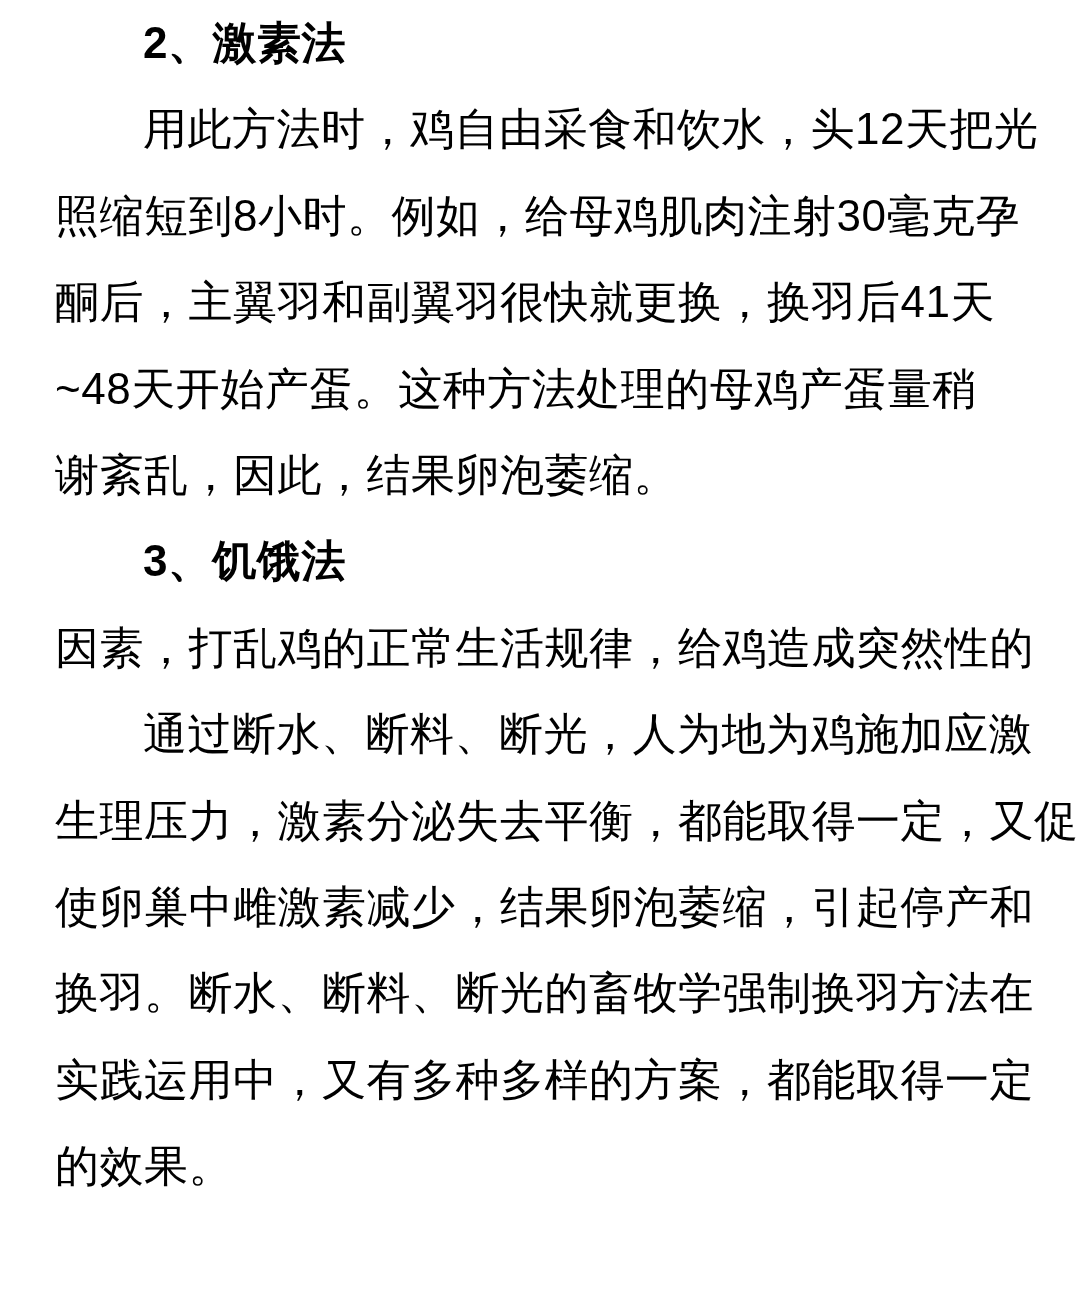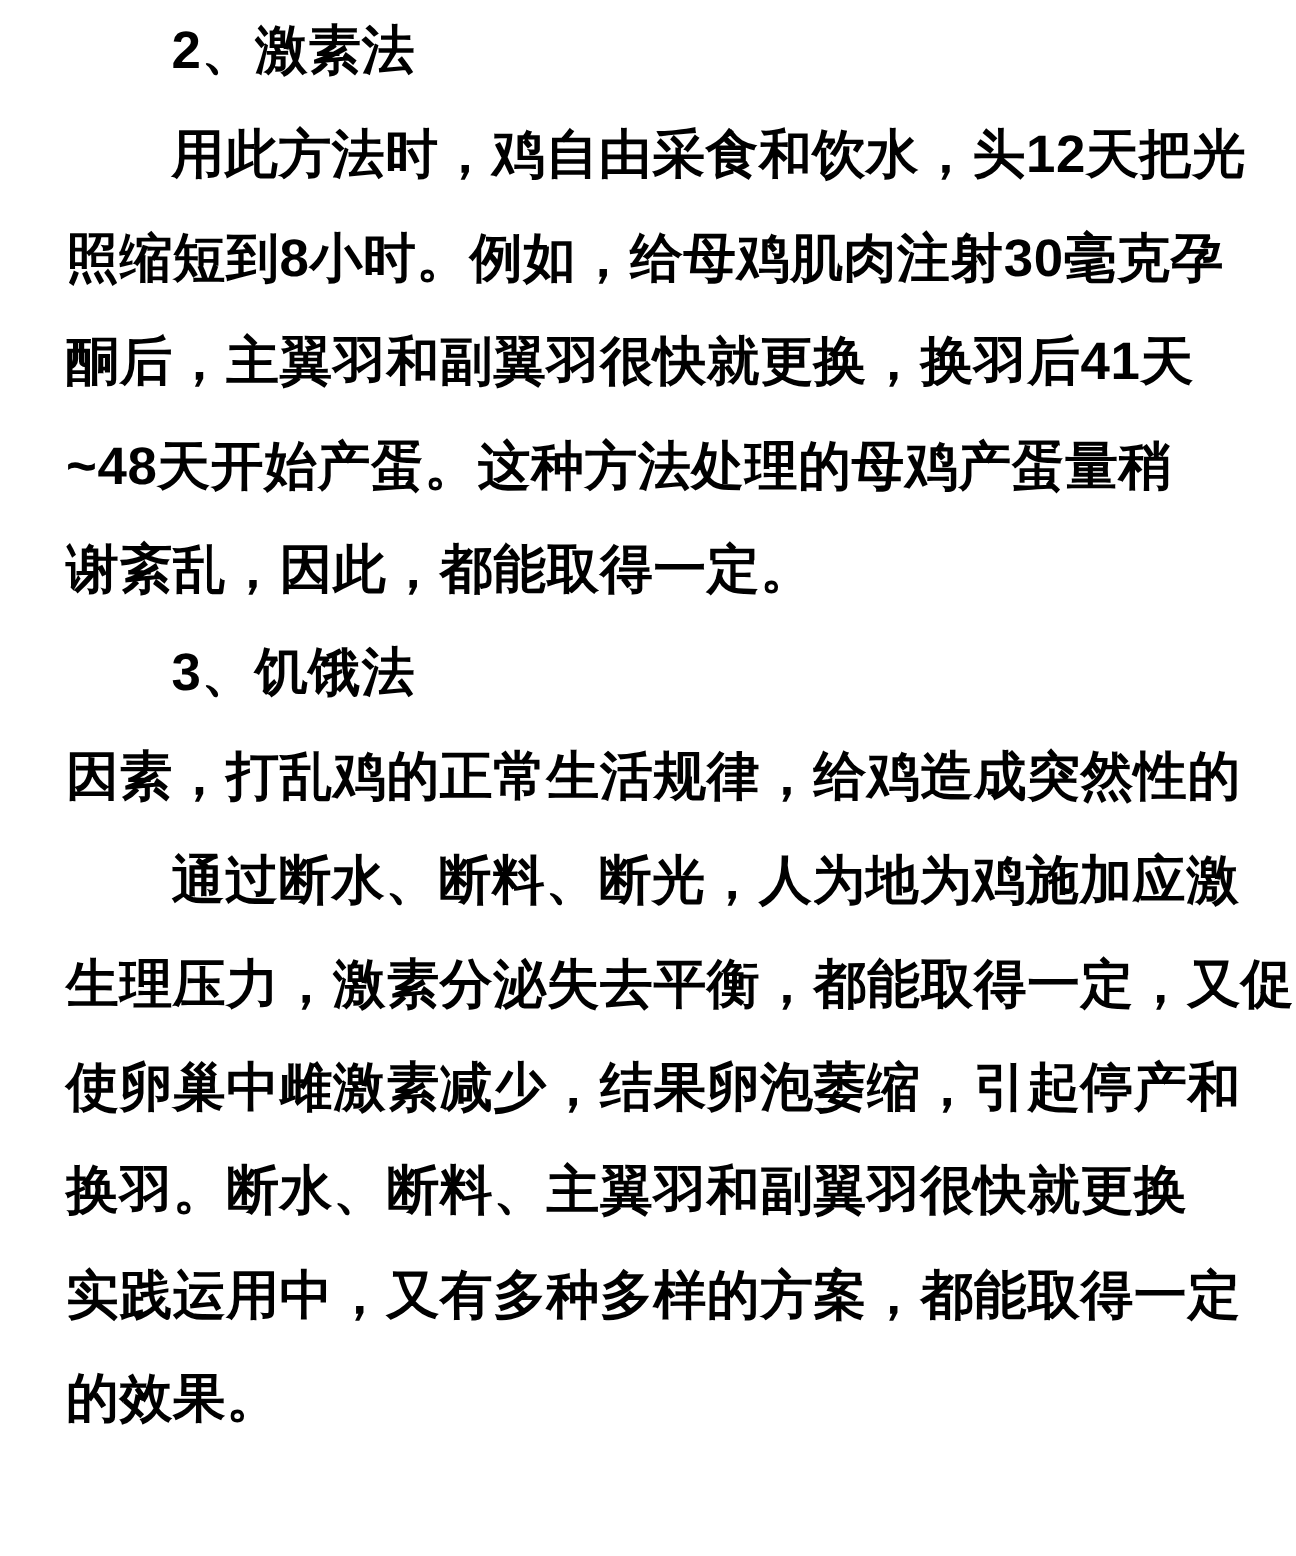--- a/index.html
+++ b/index.html
@@ -19,21 +19,21 @@
     padding: 0 32px 0 55px;
     font-family: "Liberation Sans", sans-serif;
     font-size: 44px;
     color: #000000;
     background: #ffffff;
   }
   .line {
     height: 86.4px;
     line-height: 86.4px;
     white-space: nowrap;
-    font-weight: 700;
+    font-weight: 400;
     letter-spacing: 0.5px;
   }
   .heading {
     font-weight: 700;
     text-indent: 2em;
   }
   .first {
     text-indent: 2em;
   }
 </style>
@@ -41,25 +41,25 @@
 <body>
 
 <div class="page">
 
   <div class="line heading">2、激素法</div>
 
   <div class="line first">用此方法时，鸡自由采食和饮水，头12天把光</div>
   <div class="line">照缩短到8小时。例如，给母鸡肌肉注射30毫克孕</div>
   <div class="line">酮后，主翼羽和副翼羽很快就更换，换羽后41天</div>
   <div class="line">~48天开始产蛋。这种方法处理的母鸡产蛋量稍</div>
-  <div class="line">谢紊乱，因此，都能取得一定。</div>
+  <div class="line">谢紊乱，因此，结果卵泡萎缩。</div>
 
   <div class="line heading">3、饥饿法</div>
 
   <div class="line">因素，打乱鸡的正常生活规律，给鸡造成突然性的</div>
   <div class="line first">通过断水、断料、断光，人为地为鸡施加应激</div>
   <div class="line">生理压力，激素分泌失去平衡，都能取得一定，又促</div>
   <div class="line">使卵巢中雌激素减少，结果卵泡萎缩，引起停产和</div>
-  <div class="line">换羽。断水、断料、主翼羽和副翼羽很快就更换</div>
+  <div class="line">换羽。断水、断料、断光的畜牧学强制换羽方法在</div>
   <div class="line">实践运用中，又有多种多样的方案，都能取得一定</div>
   <div class="line">的效果。</div>
 
 </div>
 
 </body></html>

